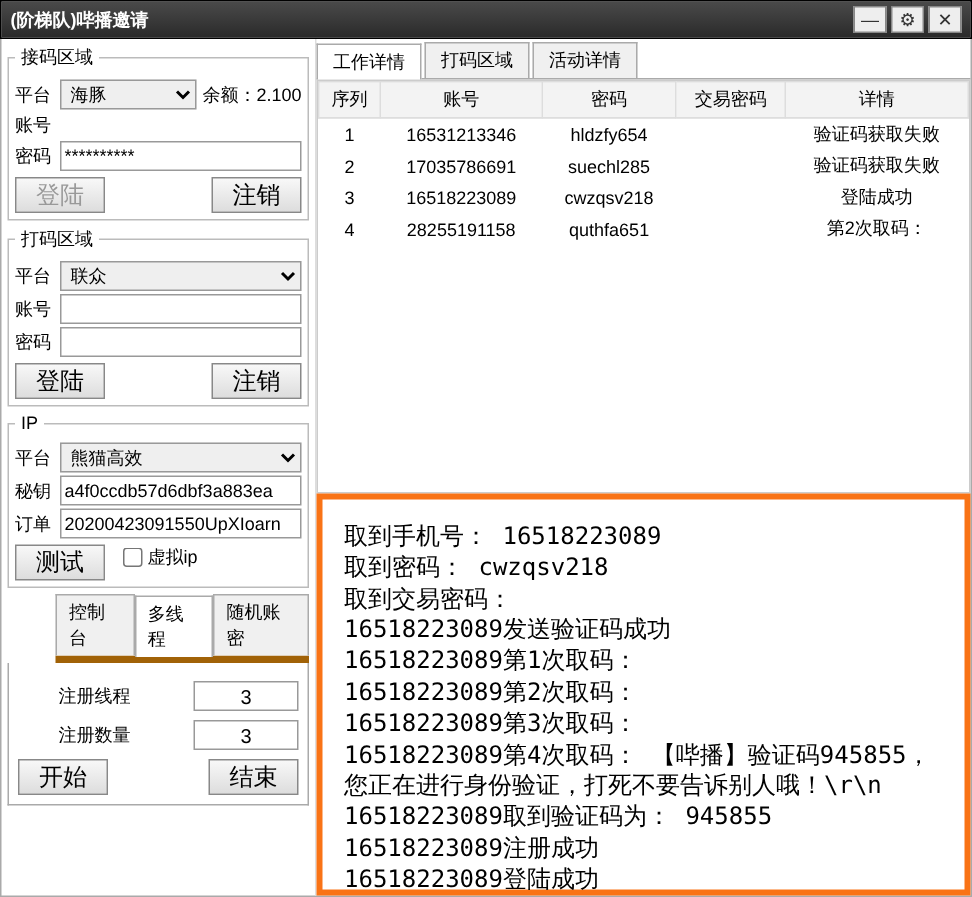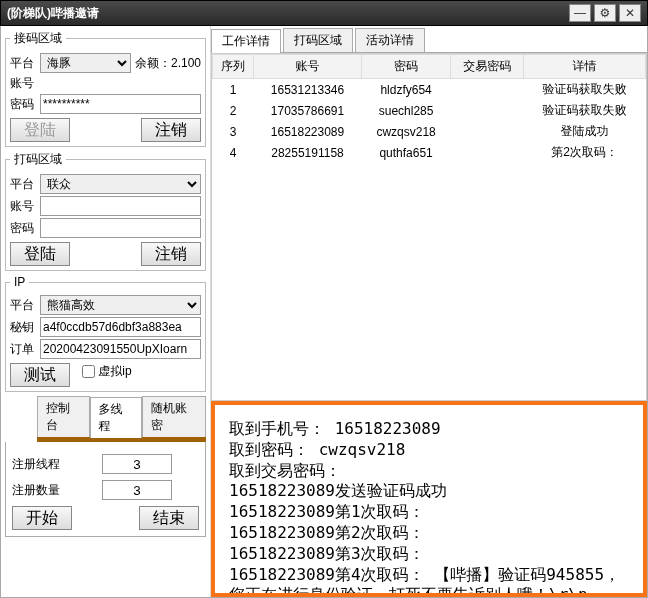--- a/index.html
+++ b/index.html
@@ -19,21 +19,21 @@
 .btnrow { display: flex; justify-content: space-between; margin-top: 4px; }
 .btn { width: 60px; height: 24px; border: 1px solid #888; background: linear-gradient(#f8f8f8,#ddd); cursor: pointer; font-family: inherit; font-size: 16px; }
 .btn:disabled { color: #999; }
 .tabs { display: flex; border-bottom: 1px solid #aaa; margin-top: 2px; }
 .tab { padding: 3px 10px; border: 1px solid #aaa; border-bottom: none; background: #f0f0f0; margin-right: 2px; cursor: pointer; }
 .tab.active { background: #fff; position: relative; top: 1px; }
 .ltabs { display: flex; border-bottom: 5px solid #a16207; margin-left: 32px; }
 .ltab { padding: 3px 8px; border: 1px solid #aaa; border-bottom: none; background: #f0f0f0; cursor: pointer; font-size: 12px; }
 .ltab.active { background: #fff; position: relative; top: 1px; }
 .ltabbody { border: 1px solid #aaa; border-top: none; padding: 6px; }
-.regrow { display: flex; align-items: center; margin: 6px 0; }
+.regrow { display: flex; align-items: center; margin: 6px 0; justify-content: flex-end; }
 .regrow label { width: 60px; }
 .regrow input { width: 70px; text-align: center; border: 1px solid #999; height: 20px; margin-left: 30px; }
 .table { border: 1px solid #ccc; flex: 1; overflow: auto; font-size: 12px; }
 .table table { width: 100%; border-collapse: collapse; }
 .table th { background: #f3f3f3; border: 1px solid #ddd; padding: 3px; font-weight: normal; }
 .table td { padding: 2px 4px; text-align: center; }
 .log { flex: 1; border: 4px solid #f97316; overflow: auto; font-family: "SimSun", monospace; font-size: 16px; padding: 14px; white-space: pre-wrap; line-height: 1.3; }
 .cb { margin-left: 12px; }
 .cb input { vertical-align: middle; }
 .order input { width: 160px; }
@@ -136,21 +136,21 @@
 
   </div>
 
   <div class="right">
     <div class="tabs">
       <div class="tab active">工作详情</div>
       <div class="tab">打码区域</div>
       <div class="tab">活动详情</div>
     </div>
 
-    <div class="table" style="height:348px;flex:none;">
+    <div class="table" style="height:276px;flex:none;">
       <table>
         <thead>
             <tr>
           <th>序列</th>
           <th>账号</th>
           <th>密码</th>
           <th>交易密码</th>
           <th>详情</th>
         </tr>
           </thead>

